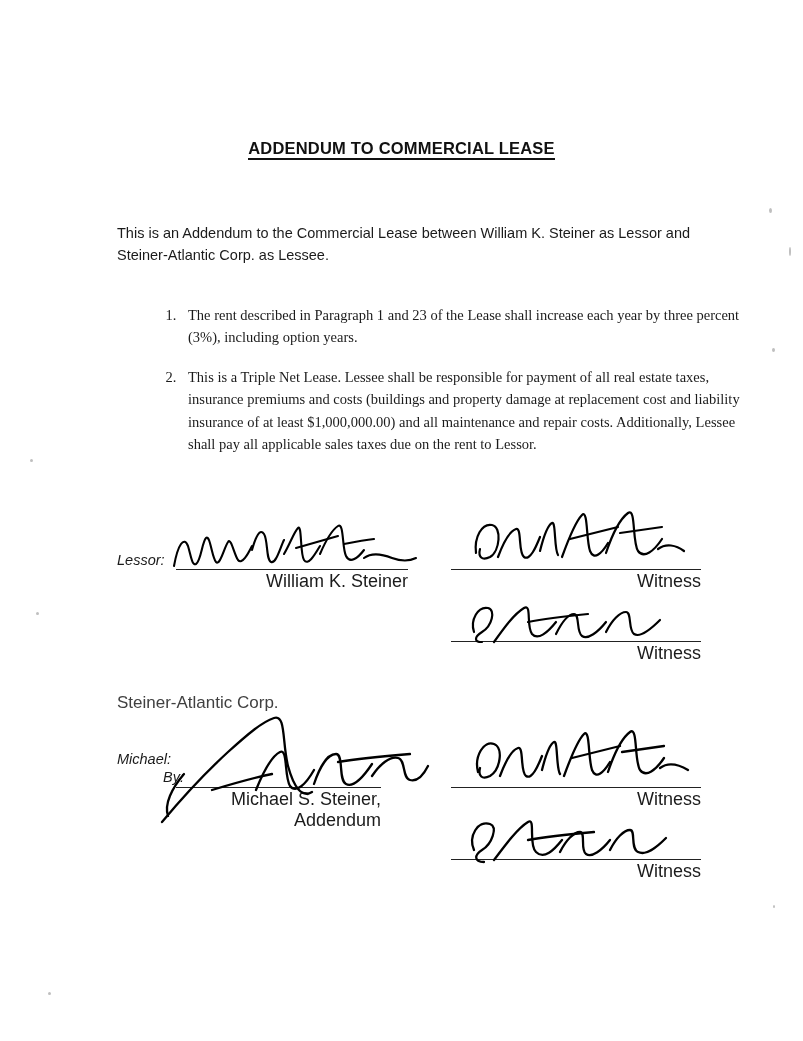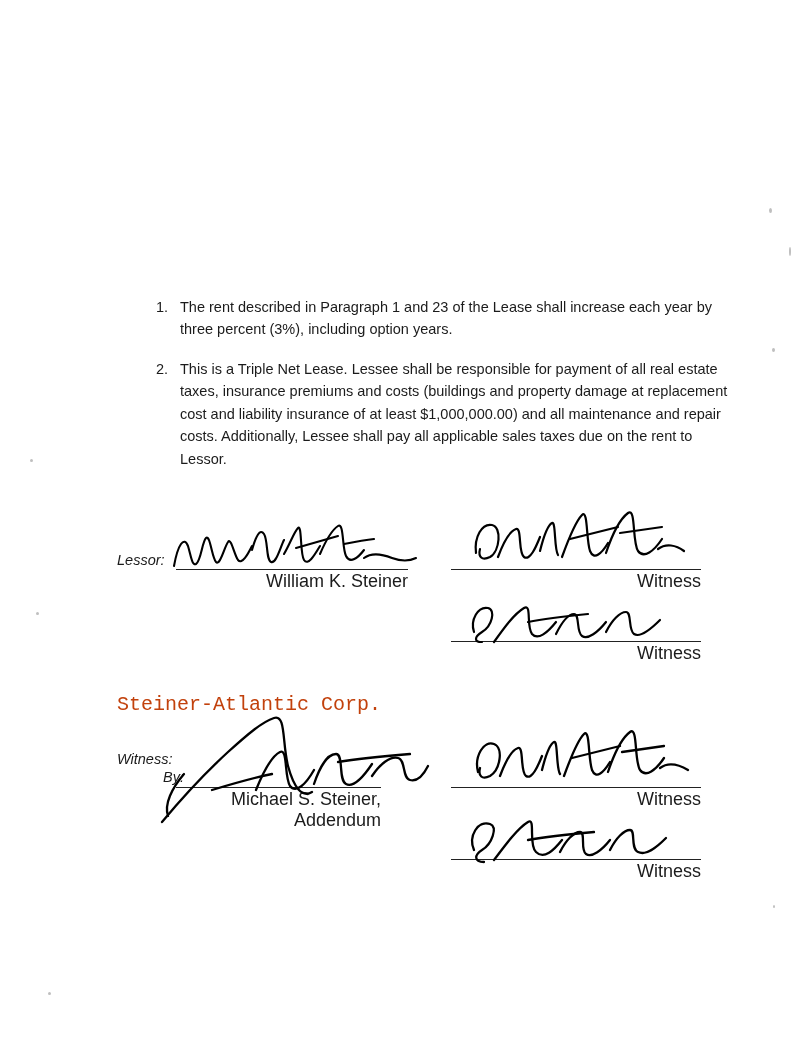--- a/index.html
+++ b/index.html
@@ -46,25 +46,26 @@
     width: 575px;
     font-size: 14.5px;
     line-height: 1.55;
     color: #1b1b1b;
   }
   ol.clauses {
     position: absolute;
     top: 292px;
     left: 140px;
     width: 560px;
-    margin: 4px;
+    margin: 12px;
     padding: 0 0 0 28px;
     font-size: 14.5px;
     line-height: 1.55;
     color: #1b1b1b;
+    font-family: Liberation Serif, serif;
   }
   ol.clauses li {
     margin-bottom: 17px;
     padding-left: 8px;
   }
   .agreed-line {
     position: absolute;
     top: 473px;
     left: 117px;
     width: 580px;
@@ -108,44 +109,47 @@
     height: 0;
   }
   .sig-caption {
     position: absolute;
     font-size: 18px;
     color: #1b1b1b;
     text-align: right;
   }
   .company {
     position: absolute;
-    font-size: 20px;
-    color: #c2410c;
-    font-family: Liberation Mono, monospace;
+    font-size: 17px;
+    color: #404040;
   }
   .scribble {
     position: absolute;
     pointer-events: none;
   }
   .scribble svg { display: block; overflow: visible; }
 </style>
 </head>
 <body>
 
 <div class="page">
 
   <div class="speck" style="top:208px;left:769px;width:3px;height:5px;"></div>
   <div class="speck" style="top:247px;left:789px;width:2px;height:9px;"></div>
   <div class="speck" style="top:348px;left:772px;width:3px;height:4px;"></div>
   <div class="speck" style="top:459px;left:30px;width:3px;height:3px;"></div>
   <div class="speck" style="top:612px;left:36px;width:3px;height:3px;"></div>
   <div class="speck" style="top:992px;left:48px;width:3px;height:3px;"></div>
   <div class="speck" style="top:905px;left:773px;width:2px;height:3px;"></div>
 
-
+  <div class="doc-title">
+    <span>ADDENDUM TO COMMERCIAL LEASE</span>
+  </div>
+
+  <div class="intro">This is an Addendum to the Commercial Lease between William K. Steiner as Lessor and Steiner-Atlantic Corp. as Lessee.</div>
 
   <ol class="clauses">
     <li>The rent described in Paragraph 1 and 23 of the Lease shall increase each year by three percent (3%), including option years.</li>
     <li>This is a Triple Net Lease. Lessee shall be responsible for payment of all real estate taxes, insurance premiums and costs (buildings and property damage at replacement cost and liability insurance of at least $1,000,000.00) and all maintenance and repair costs. Additionally, Lessee shall pay all applicable sales taxes due on the rent to Lessor.</li>
   </ol>
 
 
   <div class="sig-label" style="top:552px;left:117px;">Lessor:</div>
   <div class="sig-rule" style="top:569px;left:176px;width:232px;"></div>
   <div class="sig-caption" style="top:571px;left:176px;width:232px;">William K. Steiner</div>
@@ -190,21 +194,21 @@
         <path d="M26,50 C36,36 46,22 56,16 C64,11 58,34 64,42 C70,49 80,40 88,30"></path>
         <path d="M88,42 C94,30 100,22 106,22 C112,22 108,40 114,44 C120,48 130,40 138,30"></path>
         <path d="M138,40 C144,28 152,20 158,20 C164,20 160,38 166,42 C172,46 182,38 192,28"></path>
         <path d="M60,30 C80,26 100,24 120,22"></path>
       </g>
     </svg>
   </div>
 
   <div class="company" style="top:693px;left:117px;">Steiner-Atlantic Corp.</div>
 
-  <div class="sig-label" style="top:751px;left:117px;">Witness:</div>
+  <div class="sig-label" style="top:751px;left:117px;">Michael:</div>
   <div class="sig-label" style="top:769px;left:138px;margin-left:25px;">By:</div>
   <div class="sig-rule" style="top:787px;left:176px;width:205px;"></div>
   <div class="sig-caption" style="top:789px;left:176px;width:205px;">Michael S. Steiner, Addendum</div>
   <div class="scribble" style="top:712px;left:152px;">
     <svg width="280" height="120" viewBox="0 0 280 120">
       <g fill="none" stroke="#000" stroke-width="2.3" stroke-linecap="round">
         <path d="M10,110 C30,86 52,62 76,40 C96,22 110,10 122,6 C134,2 130,30 136,54 C142,76 150,86 160,80"></path>
         <path d="M60,78 C80,72 100,66 120,62"></path>
         <path d="M104,78 C112,58 120,44 128,40 C136,36 132,64 138,74 C144,82 154,72 162,58"></path>
         <path d="M162,72 C168,54 176,42 184,42 C192,42 186,68 194,72 C202,76 212,64 220,52"></path>

